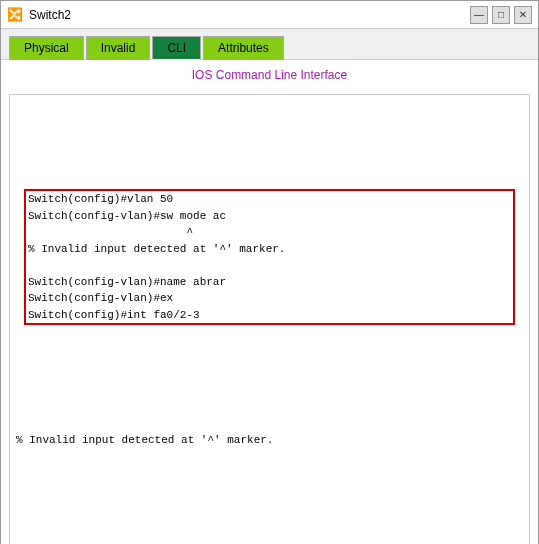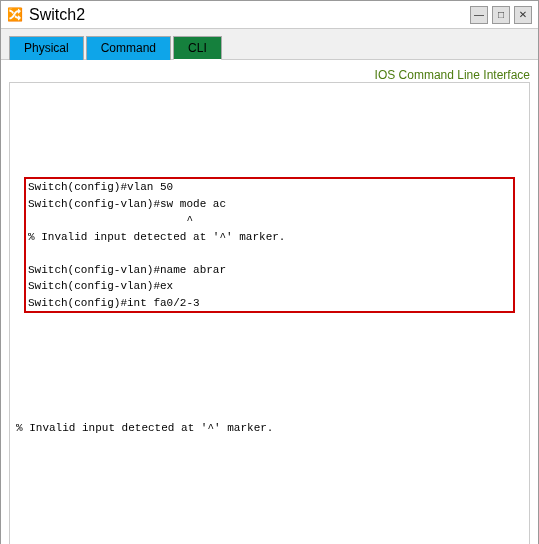--- a/index.html
+++ b/index.html
@@ -34,21 +34,21 @@
     .title-bar-left {
       display: flex;
       align-items: center;
       gap: 6px;
     }
     .title-icon {
       width: 16px;
       height: 16px;
     }
     .title-text {
-      font-size: 16px;
+      font-size: 12px;
       color: #000;
     }
     .title-bar-controls {
       display: flex;
       gap: 4px;
     }
     .win-btn {
       width: 18px;
       height: 18px;
       border: 1px solid #999;
@@ -63,44 +63,44 @@
     .tab-bar {
       display: flex;
       background: #f0f0f0;
       padding: 6px 8px 0 8px;
       border-bottom: 1px solid #ccc;
     }
     .tab {
       padding: 4px 14px;
       border: 1px solid #aaa;
       border-bottom: none;
-      background: #0ea5e9;
+      background: #84cc16;
       cursor: pointer;
       font-size: 12px;
       margin-right: 2px;
       position: relative;
       top: 1px;
     }
     .tab.active {
       background: #15803d;
       border-bottom: 1px solid #fff;
       z-index: 1;
     }
     .content-area {
       flex: 1;
       background: #fff;
       display: flex;
       flex-direction: column;
       padding: 8px;
     }
     .section-title {
-      text-align: right;
+      text-align: center;
       font-size: 12px;
-      color: #4d7c0f;
-      margin-bottom: 0;
+      color: #a21caf;
+      margin-bottom: 12px;
     }
     .cli-container {
       flex: 1;
       border: 1px solid #ccc;
       background: #fff;
       overflow: hidden;
       position: relative;
       display: flex;
     }
     .cli-output {
@@ -140,22 +140,23 @@
     </div>
     <div class="title-bar-controls">
       <div class="win-btn">—</div>
       <div class="win-btn">□</div>
       <div class="win-btn">✕</div>
     </div>
   </div>
 
   <div class="tab-bar">
     <div class="tab">Physical</div>
-    <div class="tab">Command</div>
+    <div class="tab">Invalid</div>
     <div class="tab active">CLI</div>
+    <div class="tab">Attributes</div>
   </div>
 
   <div class="content-area">
     <div class="section-title">IOS Command Line Interface</div>
 
     <div class="cli-container">
       <div class="cli-output">
         <div class="cli-inner">
           
           <span class="block1"><span class="line">Switch(config)#vlan 50</span><span class="line">Switch(config-vlan)#sw mode ac</span><span class="line">                        ^</span><span class="line">% Invalid input detected at '^' marker.</span><span class="line">&nbsp;</span><span class="line">Switch(config-vlan)#name abrar</span><span class="line">Switch(config-vlan)#ex</span><span class="line">Switch(config)#int fa0/2-3</span></span>

